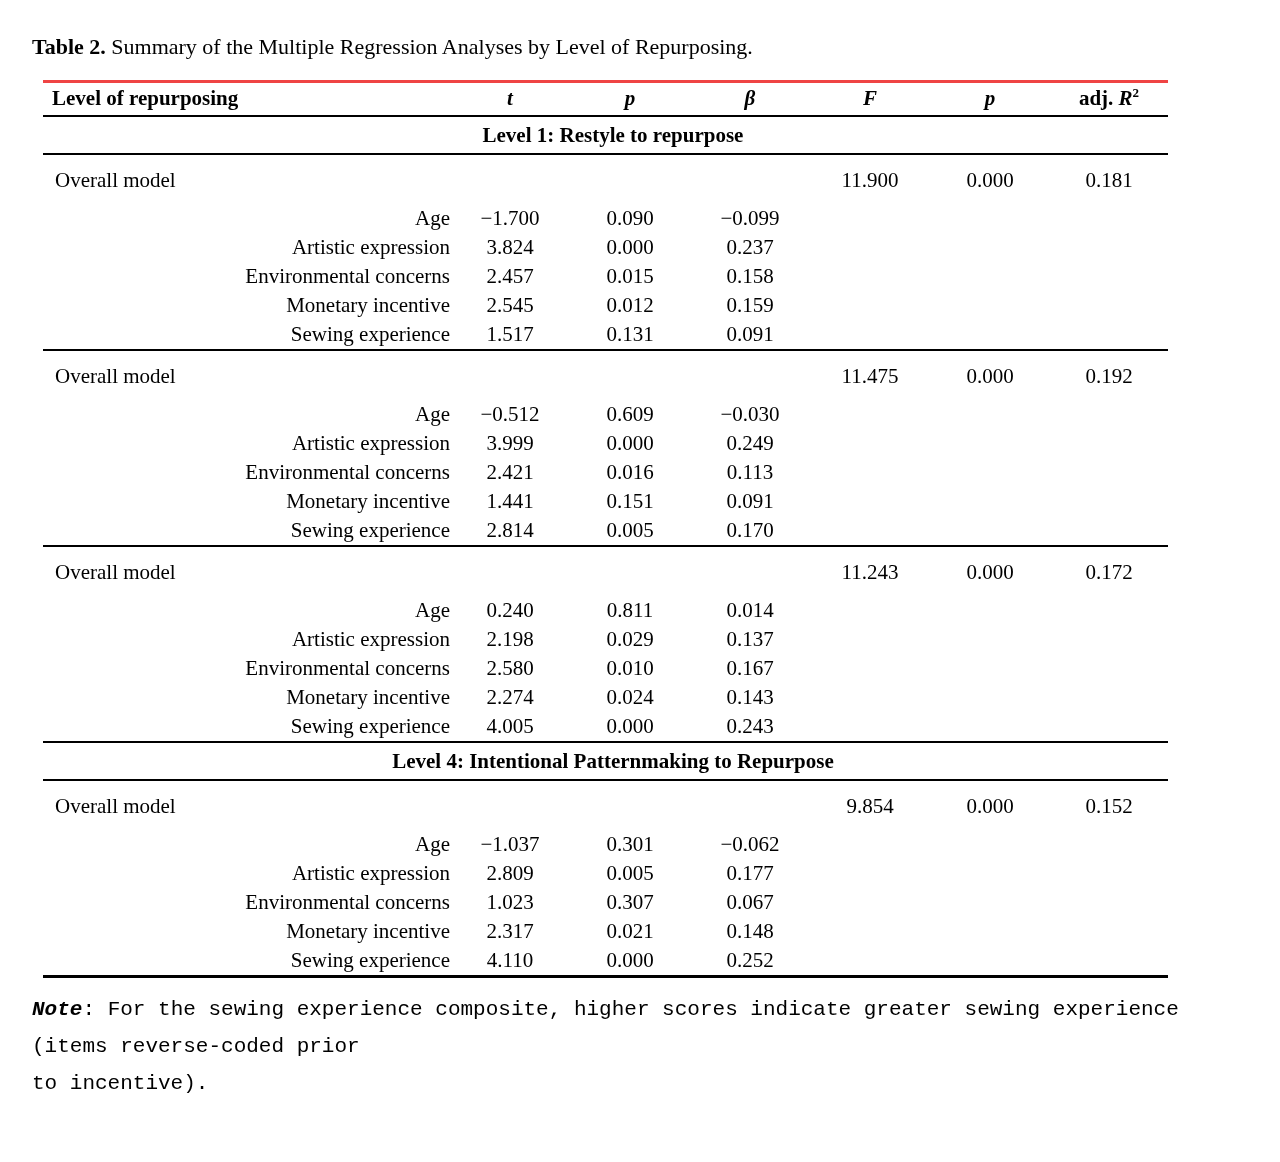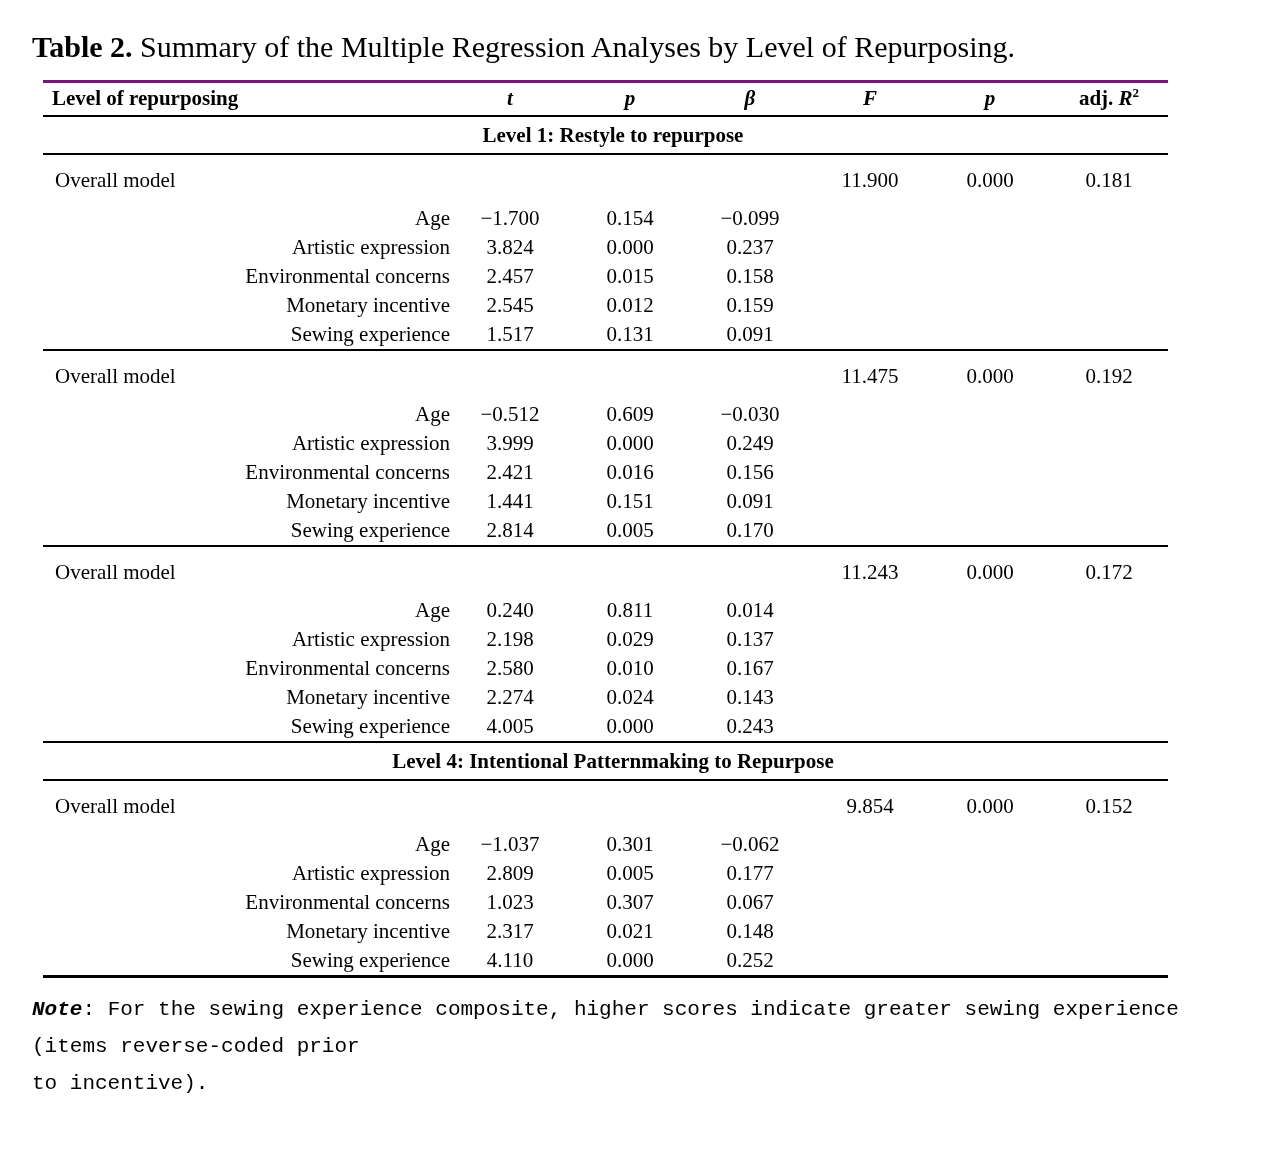--- a/index.html
+++ b/index.html
@@ -11,31 +11,31 @@
   body {
     width: 1280px;
     height: 1162px;
     font-family: "Liberation Serif", serif;
     overflow: hidden;
   }
   .page {
     padding: 34px 0 0 31px;
   }
   .caption {
-    font-size: 30px;
+    font-size: 22px;
     line-height: 26px;
     margin: 0 0 20px 1px;
   }
   .caption b { font-weight: bold; }
   table.reg {
     border-collapse: collapse;
     table-layout: fixed;
     width: 1125px;
     margin-left: 12px;
-    border-top: 3px solid #701a75;
+    border-top: 3px solid #ef4444;
     border-bottom: 3px solid #000;
     font-size: 21px;
   }
   table.reg th, table.reg td {
     line-height: 25px;
     vertical-align: bottom;
     overflow: visible;
     white-space: nowrap;
   }
   .head th {
@@ -125,21 +125,21 @@
           <td class="num"></td>
           <td class="num"></td>
           <td class="num"></td>
           <td class="num">11.900</td>
           <td class="num">0.000</td>
           <td class="num">0.181</td>
         </tr>
         <tr class="pred-row">
           <td class="lab">Age</td>
           <td class="num">−1.700</td>
-          <td class="num">0.154</td>
+          <td class="num">0.090</td>
           <td class="num">−0.099</td>
           <td class="num"></td>
           <td class="num"></td>
           <td class="num"></td>
         </tr>
         <tr class="pred-row">
           <td class="lab">Artistic expression</td>
           <td class="num">3.824</td>
           <td class="num">0.000</td>
           <td class="num">0.237</td>
@@ -198,21 +198,21 @@
           <td class="num">0.000</td>
           <td class="num">0.249</td>
           <td class="num"></td>
           <td class="num"></td>
           <td class="num"></td>
         </tr>
         <tr class="pred-row">
           <td class="lab">Environmental concerns</td>
           <td class="num">2.421</td>
           <td class="num">0.016</td>
-          <td class="num">0.156</td>
+          <td class="num">0.113</td>
           <td class="num"></td>
           <td class="num"></td>
           <td class="num"></td>
         </tr>
         <tr class="pred-row">
           <td class="lab">Monetary incentive</td>
           <td class="num">1.441</td>
           <td class="num">0.151</td>
           <td class="num">0.091</td>
           <td class="num"></td>

